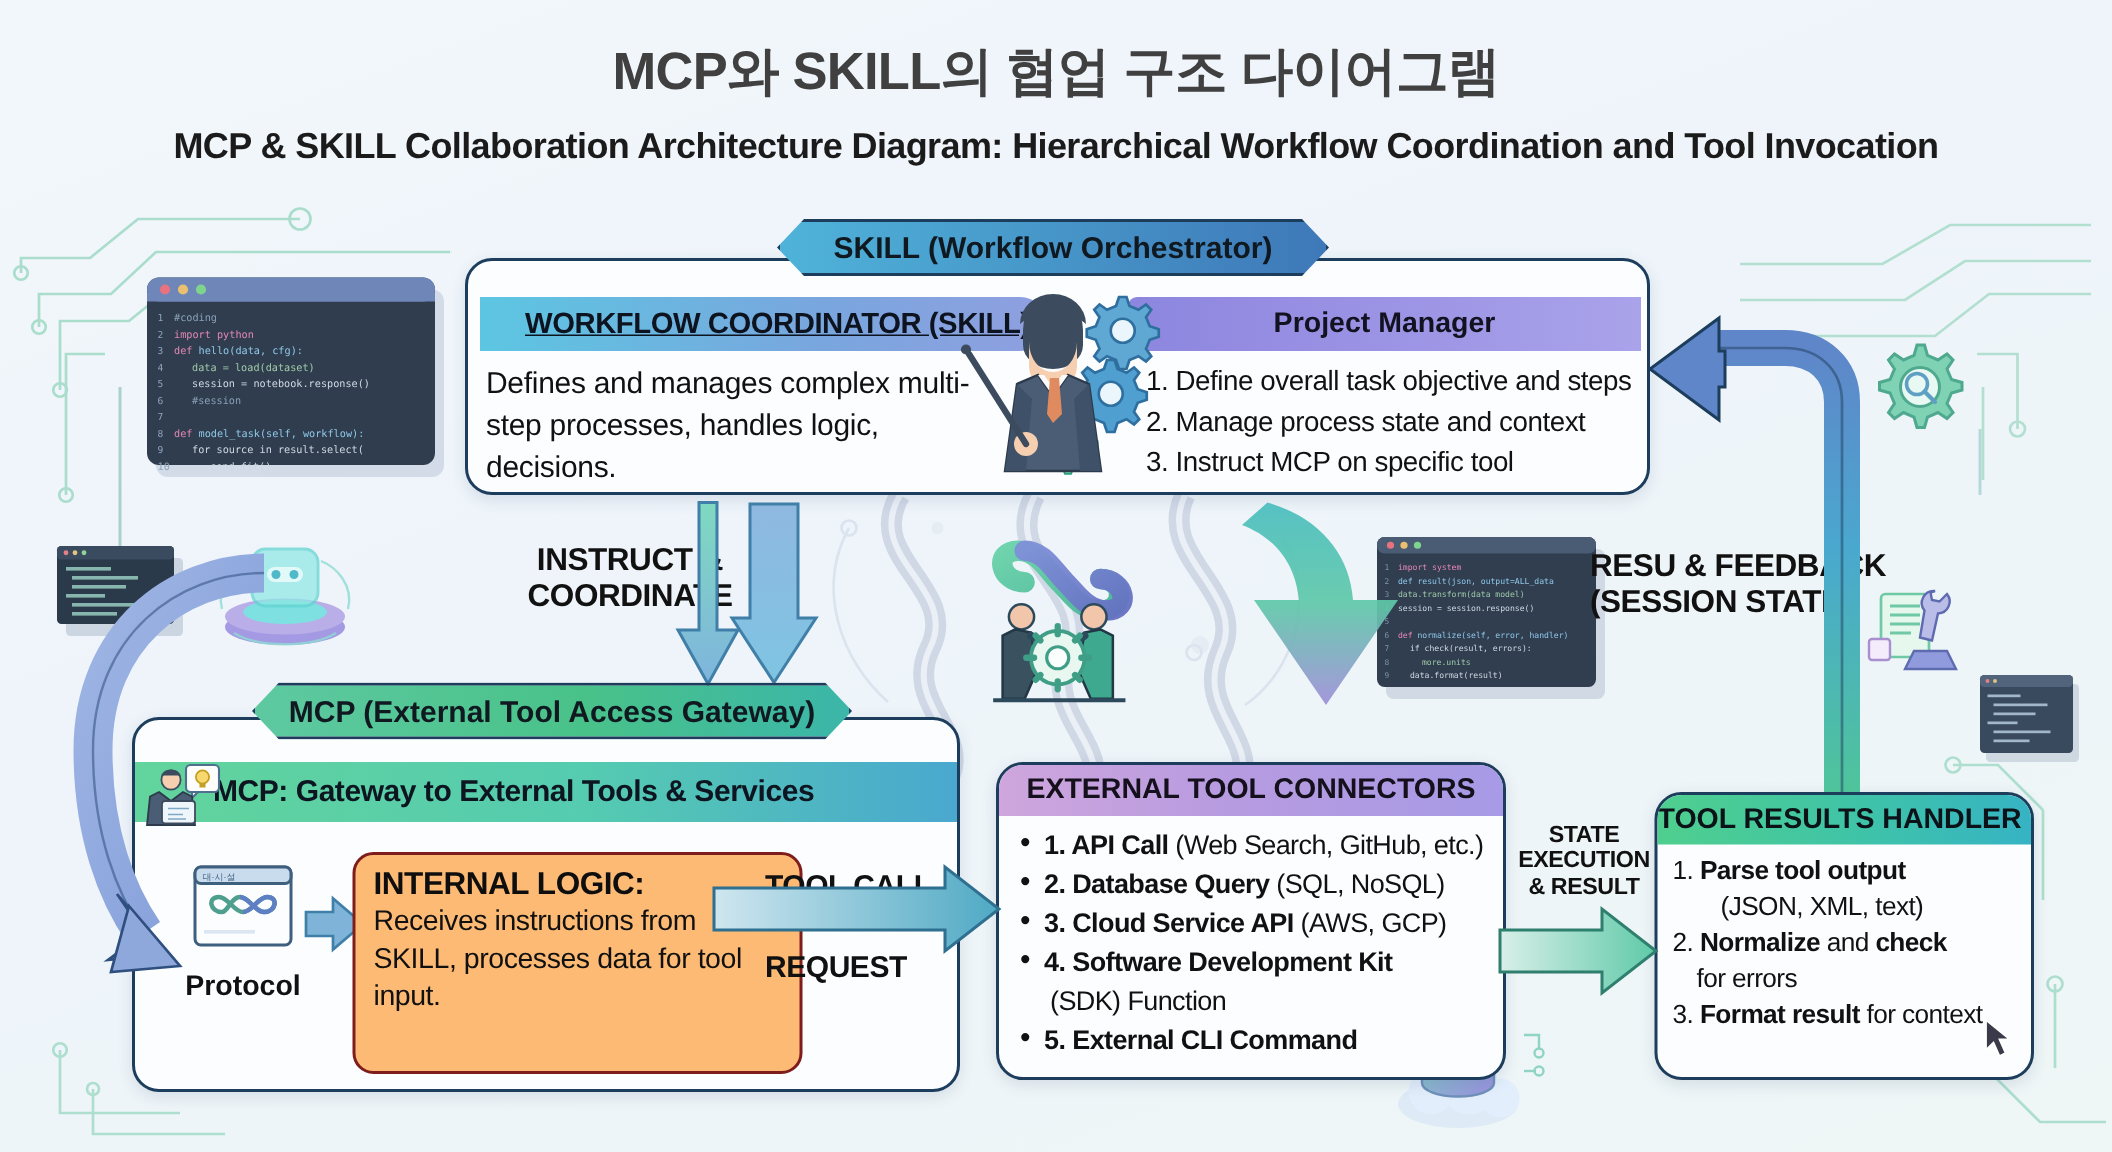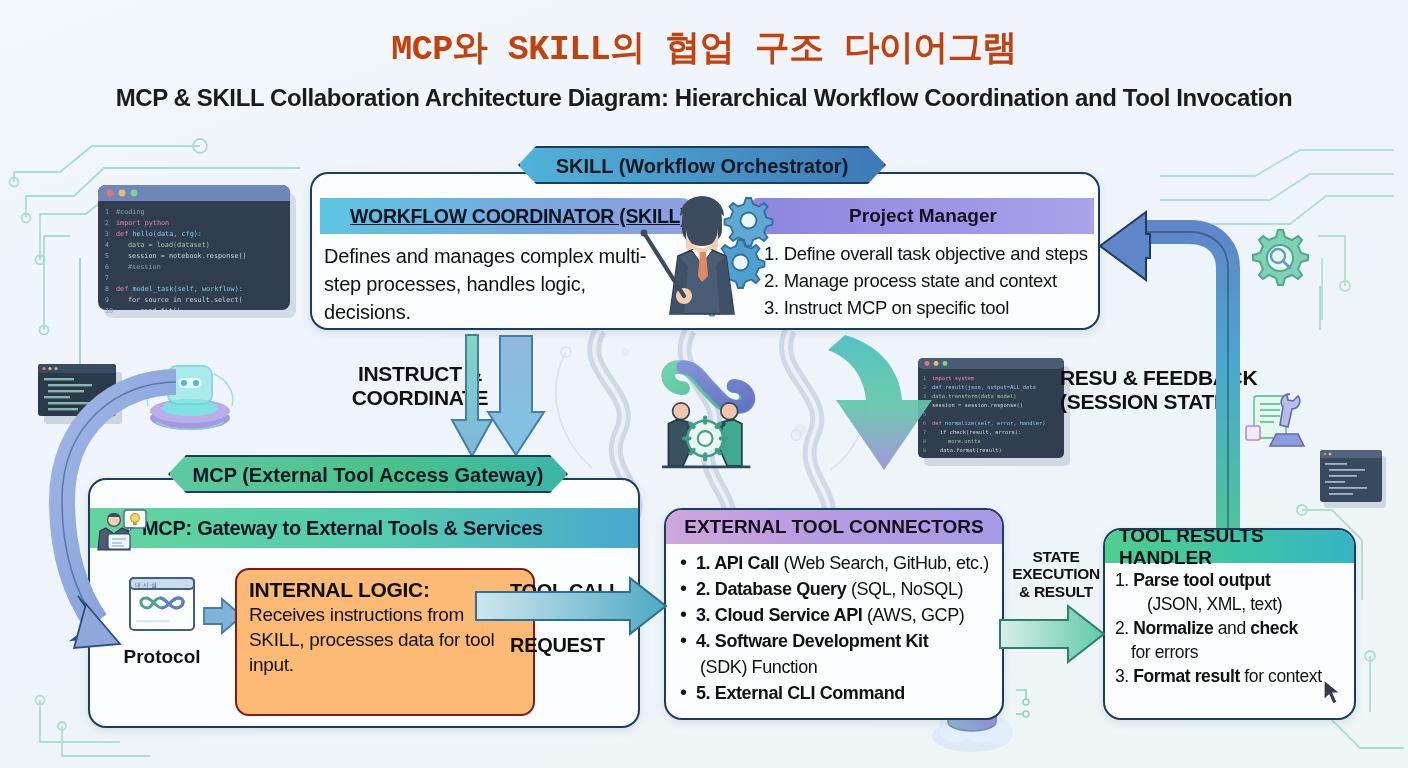--- a/index.html
+++ b/index.html
@@ -8,21 +8,21 @@
     font-family:"Liberation Sans", sans-serif;
     background: linear-gradient(160deg,#f2f7fb 0%,#eef4fa 40%,#eef6f6 100%);
     overflow:hidden; position:relative;
   }
   #stage { position:absolute; inset:0; }
 
   
   .title {
     position:absolute; left:0; top:24px; width:100%;
     text-align:center; font-size:35px; font-weight:bold;
-    color:#c2410c; letter-spacing:-0.5px;font-family:Liberation Mono, monospace;
+    color:#404040; letter-spacing:-0.5px;
   }
   .subtitle {
     position:absolute; left:0; top:84px; width:100%;
     text-align:center; font-size:24px; font-weight:bold;
     color:#1b1b1b; letter-spacing:-0.4px;
   }
 
   
   .panel {
     position:absolute; background:#fbfdff;
@@ -105,21 +105,21 @@
     content:"•"; position:absolute; left:4px; top:-1px; font-size:20px; color:#111;
   }
   .cont { font-weight:normal; }
   .hd { font-weight:bold; }
 
   
   #trh-panel { left:1103px; top:528px; width:253px; height:192px; }
   #trh-head {
     position:absolute; left:0; top:0; width:100%; height:33px;
     background:linear-gradient(90deg,#4fcf8e 0%,#3fc3a8 55%,#36b3c4 100%);
-    display:flex; align-items:center; padding-left:14px;
+    display:flex; align-items:center; padding-left:0;
     font-weight:bold; font-size:19px; color:#0c1318;
   }
   #trh-list {
     position:absolute; left:10px; top:38px; width:240px;
     font-size:17.5px; line-height:24px; color:#111; letter-spacing:-0.4px;
   }
 
   
   .alabel {
     position:absolute; font-weight:bold; color:#111;

